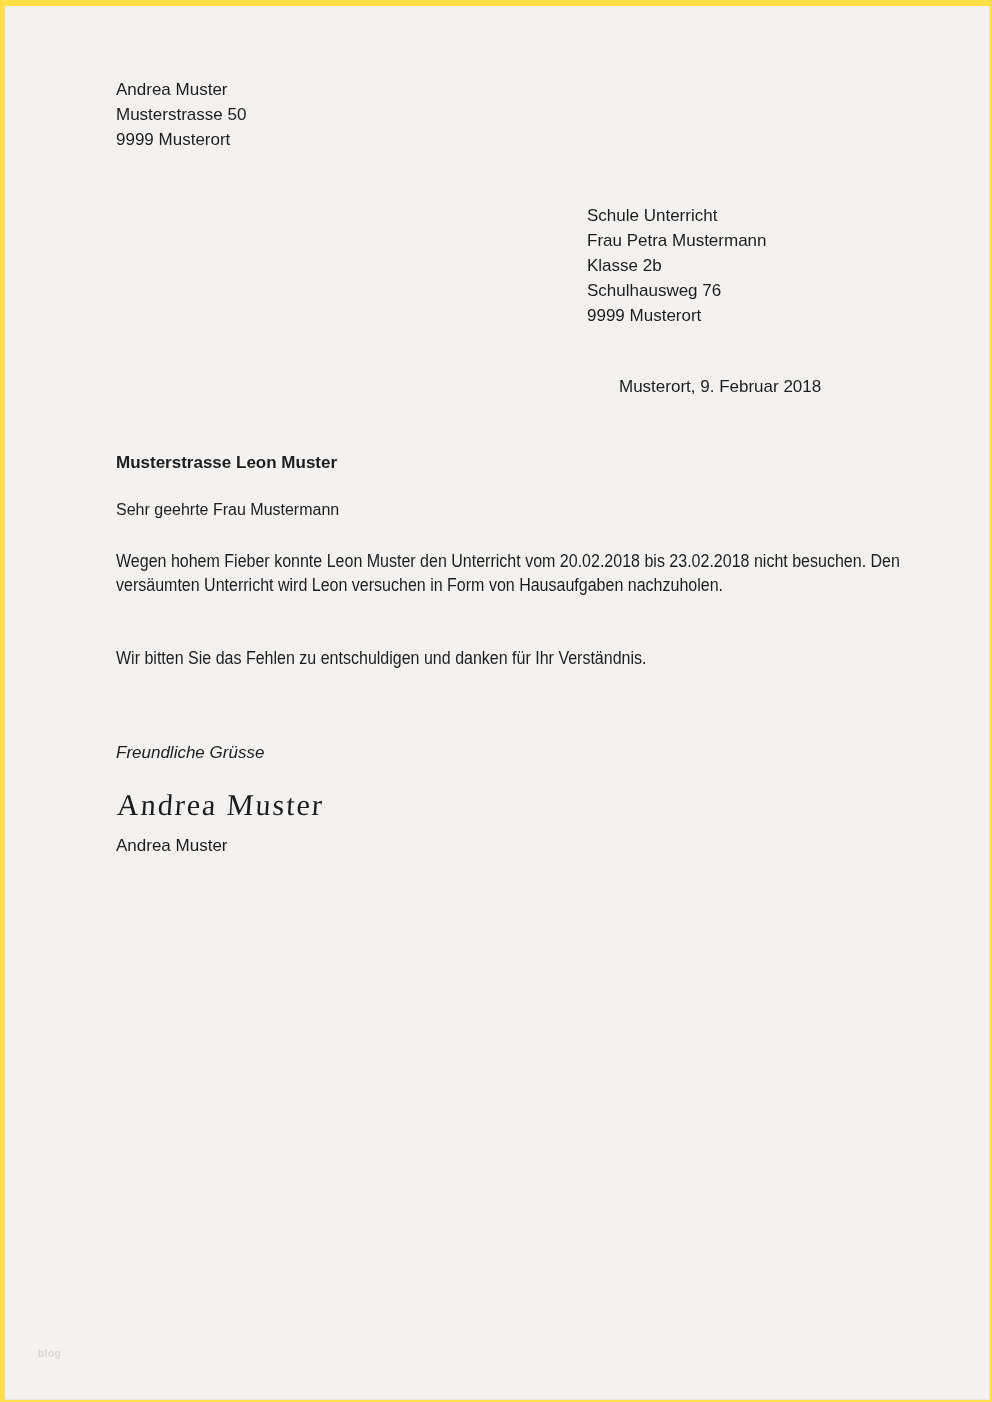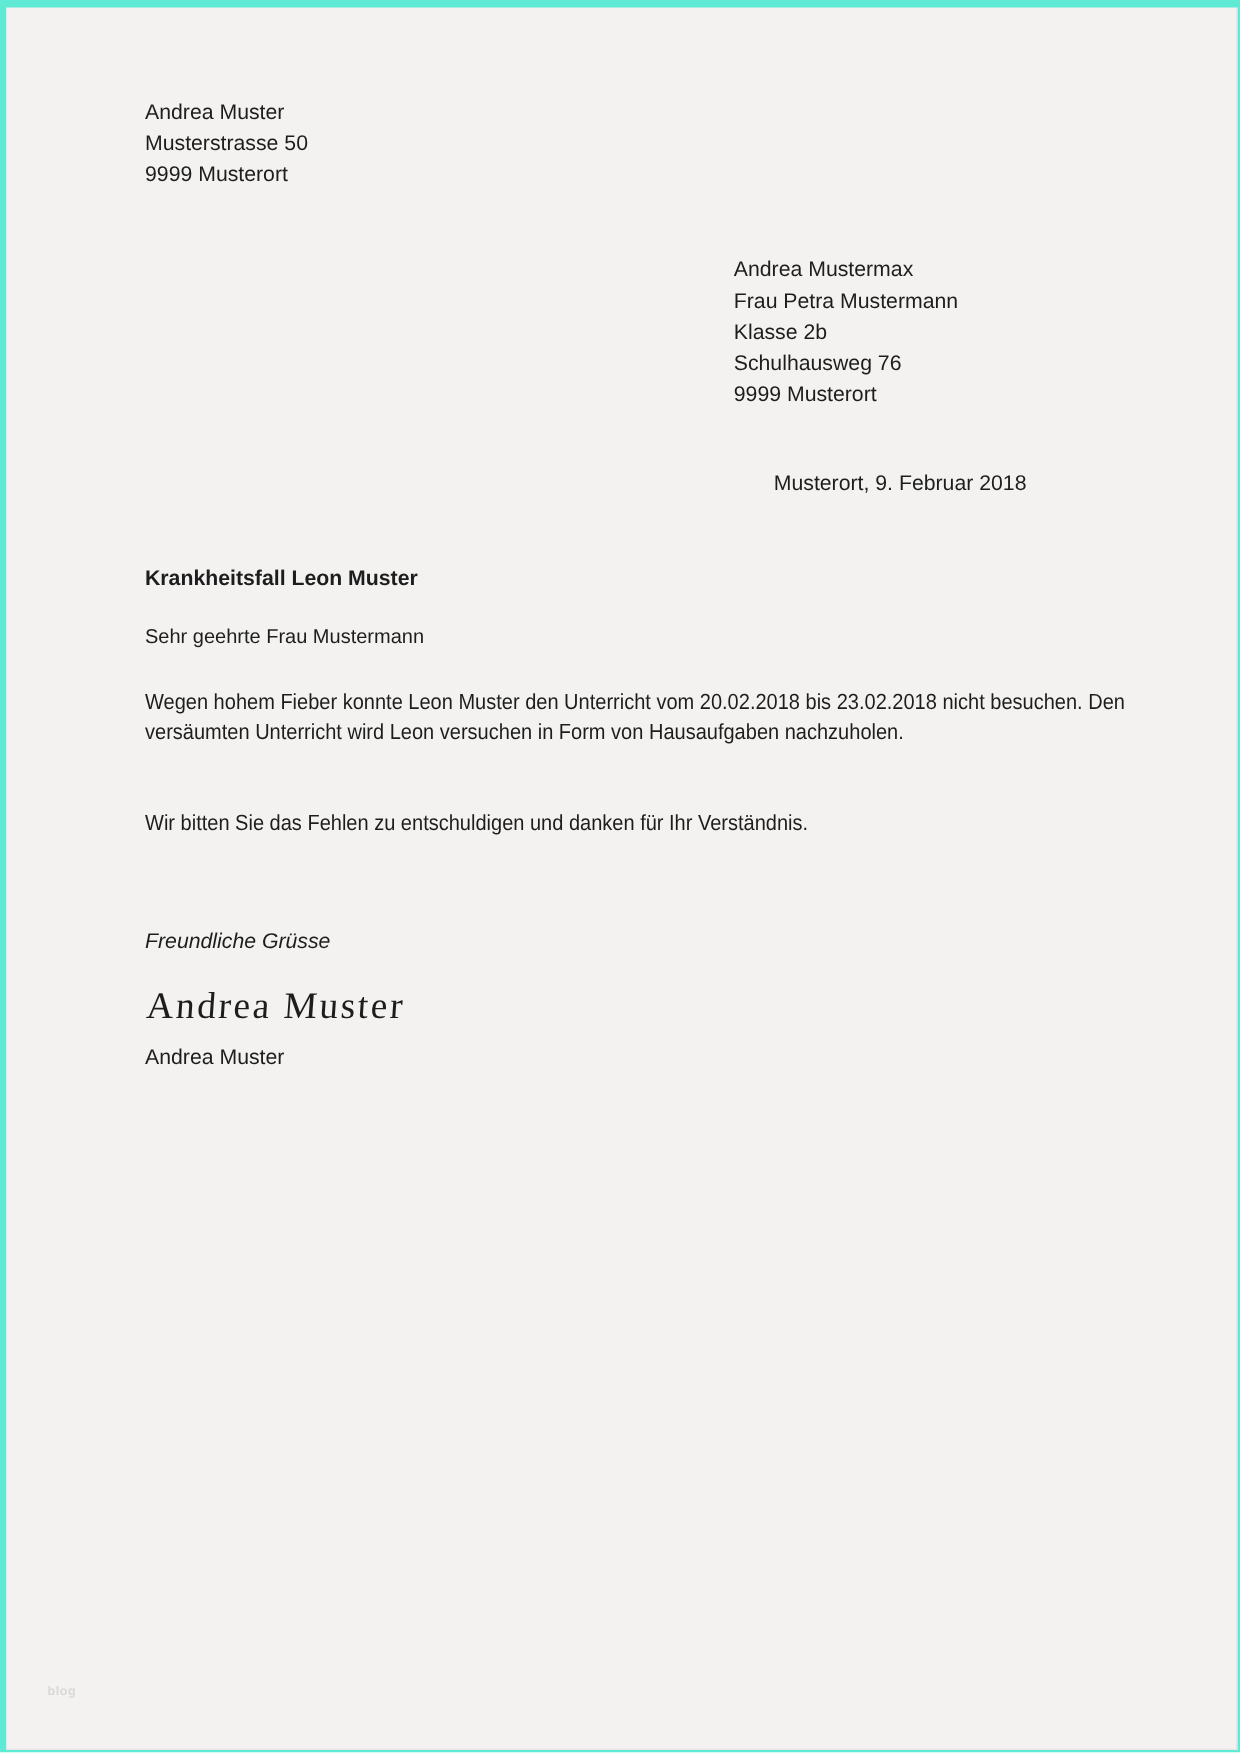--- a/index.html
+++ b/index.html
@@ -6,21 +6,21 @@
   html, body {
     margin: 0;
     padding: 0;
     background: #ffffff;
     font-family: "Liberation Sans", "DejaVu Sans", sans-serif;
   }
   .canvas {
     position: relative;
     width: 992px;
     height: 1402px;
-    background: #5eead4;
+    background: #fde047;
     overflow: hidden;
   }
   .page {
     position: absolute;
     left: 5px;
     top: 6px;
     width: 984px;
     height: 1393px;
     background: #f3f2f1;
     border-right: 1px solid #e2e1e0;
@@ -84,30 +84,30 @@
 <div class="canvas">
   <div class="page">
 
     <div class="block" style="left:111px; top:71px;">
       <div class="addr-line">Andrea Muster</div>
       <div class="addr-line">Musterstrasse 50</div>
       <div class="addr-line">9999 Musterort</div>
     </div>
 
     <div class="block" style="left:582px; top:197px;">
-      <div class="addr-line">Andrea Mustermax</div>
+      <div class="addr-line">Schule Unterricht</div>
       <div class="addr-line">Frau Petra Mustermann</div>
       <div class="addr-line">Klasse 2b</div>
       <div class="addr-line">Schulhausweg 76</div>
       <div class="addr-line">9999 Musterort</div>
     </div>
 
     <div class="block date-line" style="left:582px; top:371px;margin-left:32px;">Musterort, 9. Februar 2018</div>
 
-    <div class="block subject" style="left:111px; top:447px;">Krankheitsfall Leon Muster</div>
+    <div class="block subject" style="left:111px; top:447px;">Musterstrasse Leon Muster</div>
 
     <div class="block salutation" style="left:111px; top:495px;">Sehr geehrte Frau Mustermann</div>
 
     <div class="block para" style="left:111px; top:544px;">Wegen hohem Fieber konnte Leon Muster den Unterricht vom 20.02.2018 bis 23.02.2018 nicht besuchen. Den versäumten Unterricht wird Leon versuchen in Form von Hausaufgaben nachzuholen.</div>
 
     <div class="block para" style="left:111px; top:641px;">Wir bitten Sie das Fehlen zu entschuldigen und danken für Ihr Verständnis.</div>
 
     <div class="block closing" style="left:111px; top:737px;">Freundliche Grüsse</div>
 
     <div class="block signature-script" style="left:111px; top:782px;">Andrea Muster</div>

